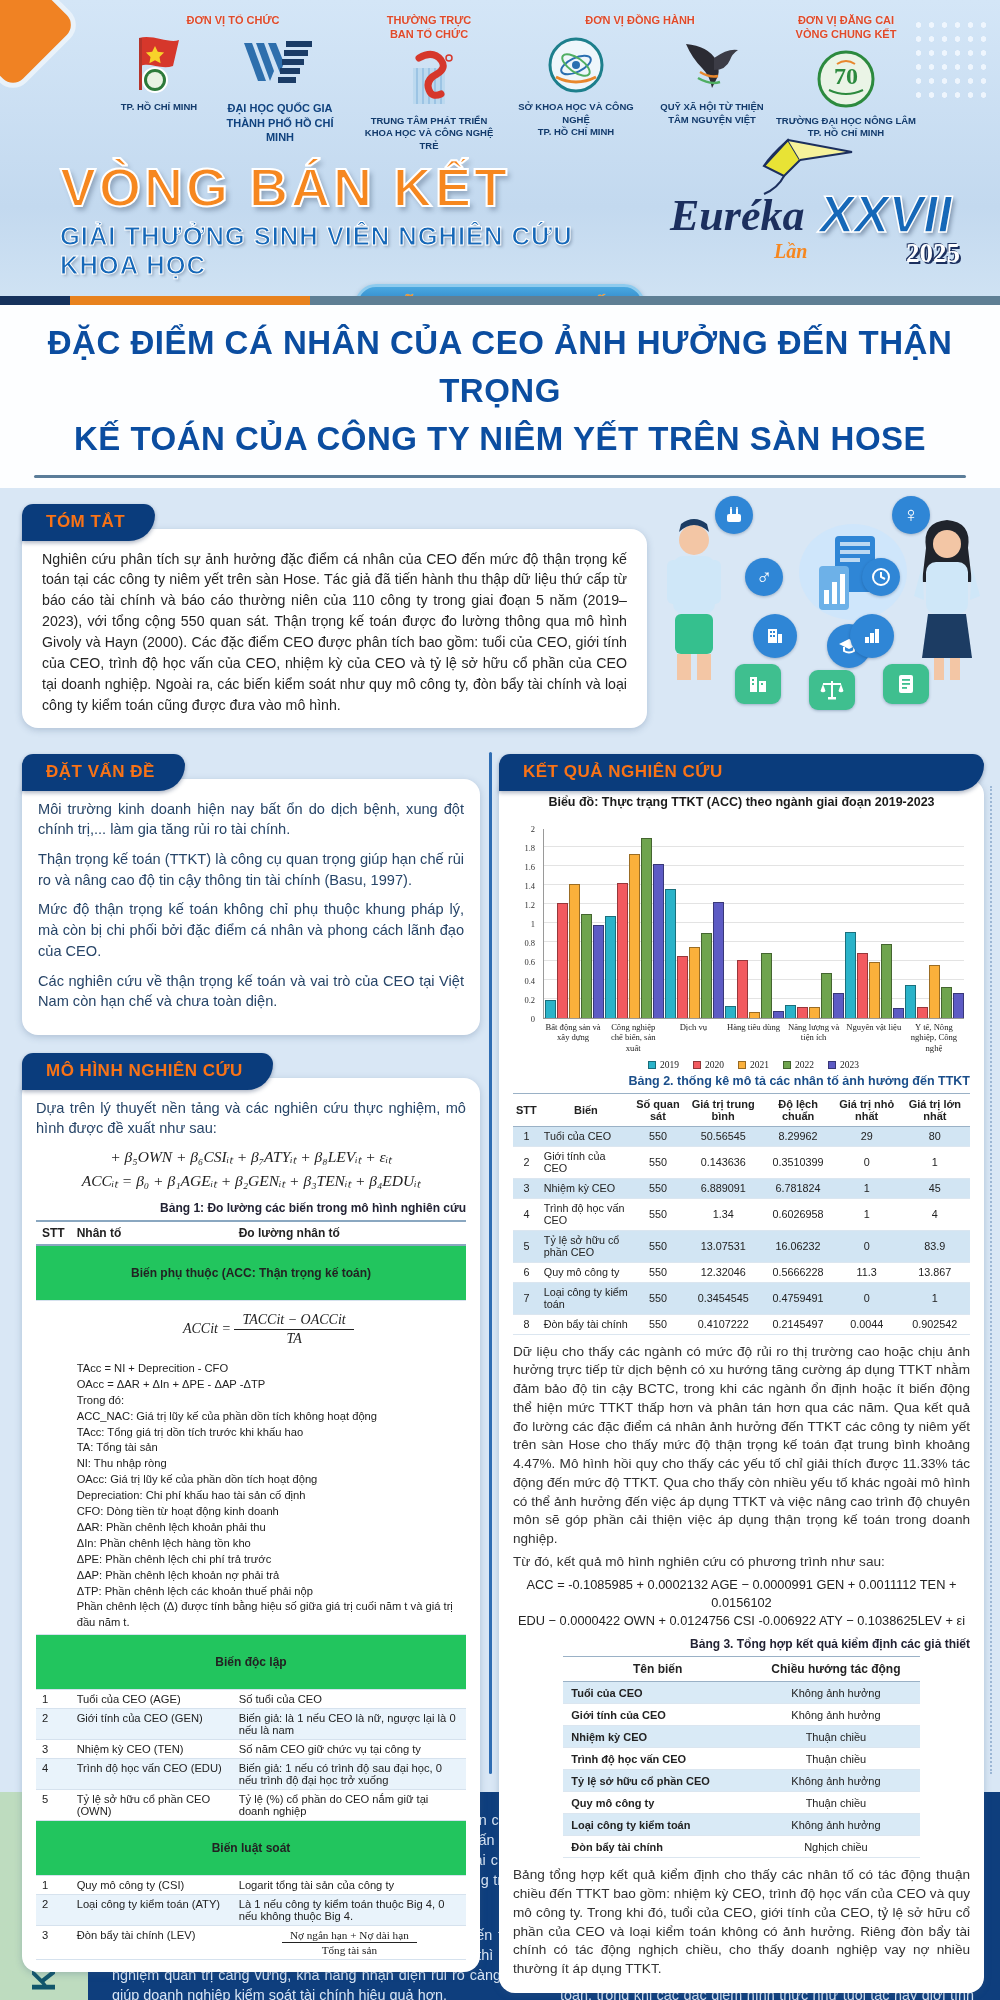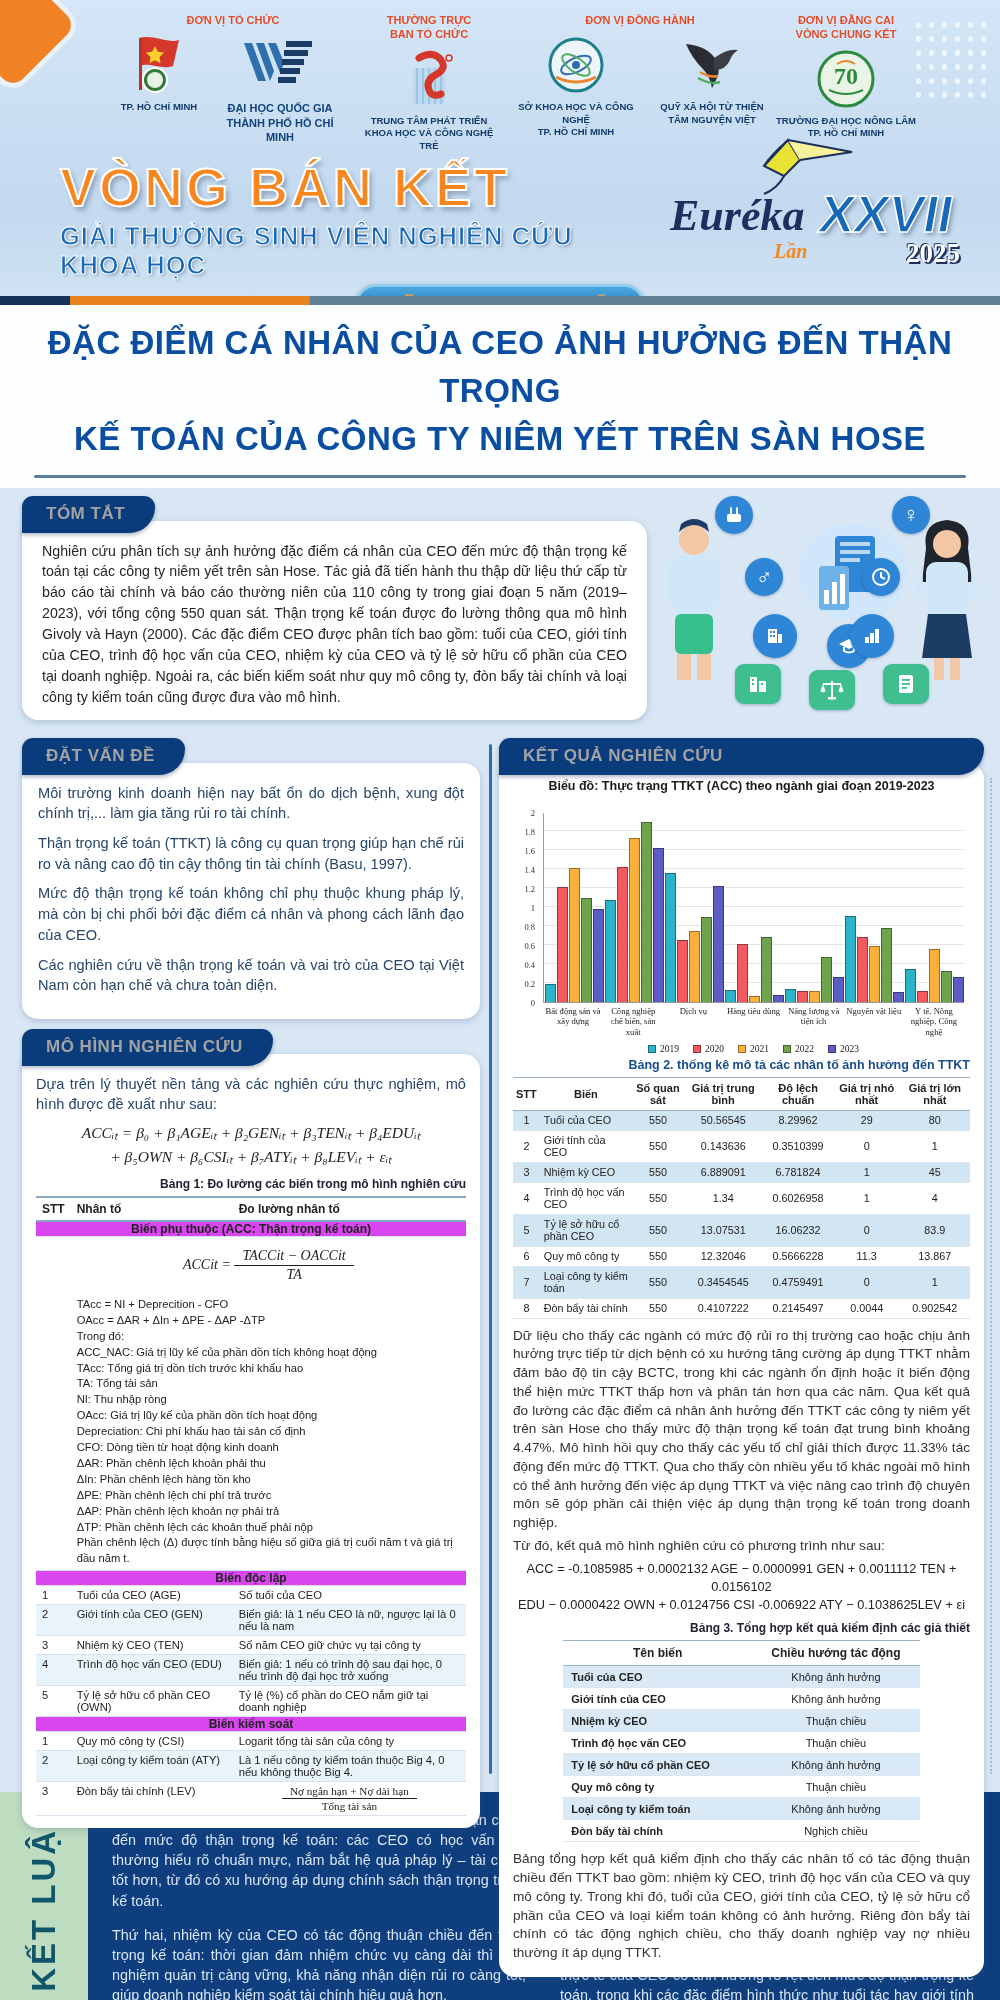--- a/index.html
+++ b/index.html
@@ -40,23 +40,23 @@
                  padding:6px 34px; font-size:21px; font-weight:800; color:#f6911f; letter-spacing:1px;
                  -webkit-text-stroke:.6px #fff3; box-shadow:0 2px 5px rgba(30,60,100,.35); }
 
   
   .title-bar { height:9px; background:linear-gradient(90deg,#16325c 0 7%,#e8821e 7% 31%,#5f7f94 31% 100%); flex:0 0 auto; }
   .title-block { background:#fdfeff; text-align:center; padding:14px 10px 10px; flex:0 0 auto; }
   .main-title { color:#0b4da0; font-size:33px; font-weight:800; line-height:1.45; letter-spacing:.5px; }
   .title-rule { height:3px; background:#5b7d99; margin:12px 24px 0; border-radius:2px; }
 
   
-  .tab { display:inline-block; background:#0a3c7c; color:#a3a3a3; font-weight:800; font-size:17px; letter-spacing:.5px;
+  .tab { display:inline-block; background:#0a3c7c; color:#f97316; font-weight:800; font-size:17px; letter-spacing:.5px;
          padding:8px 30px 9px 24px; border-radius:12px 12px 28px 0; position:relative; z-index:2;
-         box-shadow:0 2px 4px rgba(20,40,80,.35); }
+         box-shadow:0 2px 4px rgba(20,40,80,.35);margin-top:8px; }
   .card { background:#fff; border-radius:16px; box-shadow:0 2px 7px rgba(60,90,130,.28); position:relative; z-index:1; }
 
   
   .tomtat-row { display:flex; padding:8px 14px 6px 22px; gap:10px; flex:0 0 auto; }
   .tomtat { width:625px; flex:0 0 auto; }
   .tomtat .card { margin-top:-12px; padding:20px 20px 12px; font-size:14.2px; line-height:1.47; color:#262626; text-align:justify; }
   .illustration { position:relative; flex:1; }
   .ic-circle { position:absolute; width:44px; height:44px; border-radius:50%; background:#2f86d6; display:flex; align-items:center; justify-content:center; color:#fff; box-shadow:0 1px 3px rgba(20,50,90,.3); }
   .ic-circle.small { width:38px; height:38px; }
   .ic-sq { position:absolute; width:46px; height:40px; border-radius:9px; background:#3fbf8f; display:flex; align-items:center; justify-content:center; box-shadow:0 1px 3px rgba(20,50,90,.3); }
@@ -76,21 +76,21 @@
   .dv-card p { font-size:14.6px; line-height:1.42; color:#274568; text-align:justify; margin-bottom:9px; }
 
   .mh-card { padding:20px 14px 12px; }
   .mh-intro { font-size:14.6px; line-height:1.4; color:#274568; text-align:justify; margin-bottom:6px; }
   .mh-formula { text-align:center; font-family:"Liberation Serif", serif; font-style:italic; font-size:15.5px; color:#222; line-height:1.55; margin-bottom:8px; }
   .tbl-caption { text-align:right; font-weight:bold; font-size:12px; color:#223; margin-bottom:5px; }
   table { border-collapse:collapse; width:100%; }
   .t1 { font-size:11.2px; color:#222; }
   .t1 th { border-top:2px solid #8aa7c0; border-bottom:2px solid #8aa7c0; text-align:left; padding:4px 6px; font-size:12px; }
   .t1 td { padding:3px 6px; vertical-align:top; border-bottom:1px solid #d6e2ee; }
-  .t1 .band td { background:#d946ef; text-align:center; font-weight:bold; font-size:12px; padding:0; }
+  .t1 .band td { background:#22c55e; text-align:center; font-weight:bold; font-size:12px; padding:20px; }
   .t1 .alt td { background:#e9f3fb; }
   .acc-frac { text-align:center; font-family:"Liberation Serif", serif; font-style:italic; font-size:14px; padding:8px 0 6px; }
   .frac { display:inline-block; vertical-align:middle; text-align:center; }
   .frac .num { border-bottom:1.5px solid #222; padding:0 8px 1px; display:block; }
   .frac .den { display:block; padding-top:1px; }
   .notes { margin-top:8px; }
   .notes div { line-height:1.42; }
 
   
   .kq-card { padding:16px 14px 10px; flex:1; }
@@ -418,22 +418,22 @@
             <p>Thận trọng kế toán (TTKT) là công cụ quan trọng giúp hạn chế rủi ro và nâng cao độ tin cậy thông tin tài chính (Basu, 1997).</p>
             <p>Mức độ thận trọng kế toán không chỉ phụ thuộc khung pháp lý, mà còn bị chi phối bởi đặc điểm cá nhân và phong cách lãnh đạo của CEO.</p>
             <p>Các nghiên cứu về thận trọng kế toán và vai trò của CEO tại Việt Nam còn hạn chế và chưa toàn diện.</p>
           </div>
       </div>
       <div class="block">
         <div class="tab">MÔ HÌNH NGHIÊN CỨU</div>
         <div class="card mh-card">
           <div class="mh-intro">Dựa trên lý thuyết nền tảng và các nghiên cứu thực nghiệm, mô hình được đề xuất như sau:</div>
           <div class="mh-formula" id="mh-formula">
+              <div>+ β₅OWN + β₆CSIᵢₜ + β₇ATYᵢₜ + β₈LEVᵢₜ + εᵢₜ</div>
               <div>ACCᵢₜ = β₀ + β₁AGEᵢₜ + β₂GENᵢₜ + β₃TENᵢₜ + β₄EDUᵢₜ</div>
-              <div>+ β₅OWN + β₆CSIᵢₜ + β₇ATYᵢₜ + β₈LEVᵢₜ + εᵢₜ</div>
             </div>
           <div class="tbl-caption">Bảng 1: Đo lường các biến trong mô hình nghiên cứu</div>
           <table class="t1">
             <thead>
                 <tr>
               <th style="width:34px">STT</th>
               <th style="width:162px">Nhân tố</th>
               <th>Đo lường nhân tố</th>
             </tr>
               </thead>
@@ -487,21 +487,21 @@
                   <td>4</td>
                   <td>Trình độ học vấn CEO (EDU)</td>
                   <td>Biến giả: 1 nếu có trình độ sau đại học, 0 nếu trình độ đại học trở xuống</td>
                 </tr>
                 <tr>
                   <td>5</td>
                   <td>Tỷ lệ sở hữu cổ phần CEO (OWN)</td>
                   <td>Tỷ lệ (%) cổ phần do CEO nắm giữ tại doanh nghiệp</td>
                 </tr>
                 <tr class="band">
-                  <td colspan="3">Biến kiểm soát</td>
+                  <td colspan="3">Biến luật soát</td>
                 </tr>
                 <tr>
                   <td>1</td>
                   <td>Quy mô công ty (CSI)</td>
                   <td>Logarit tổng tài sản của công ty</td>
                 </tr>
                 <tr class="alt">
                   <td>2</td>
                   <td>Loại công ty kiểm toán (ATY)</td>
                   <td>Là 1 nếu công ty kiểm toán thuộc Big 4, 0 nếu không thuộc Big 4.</td>

